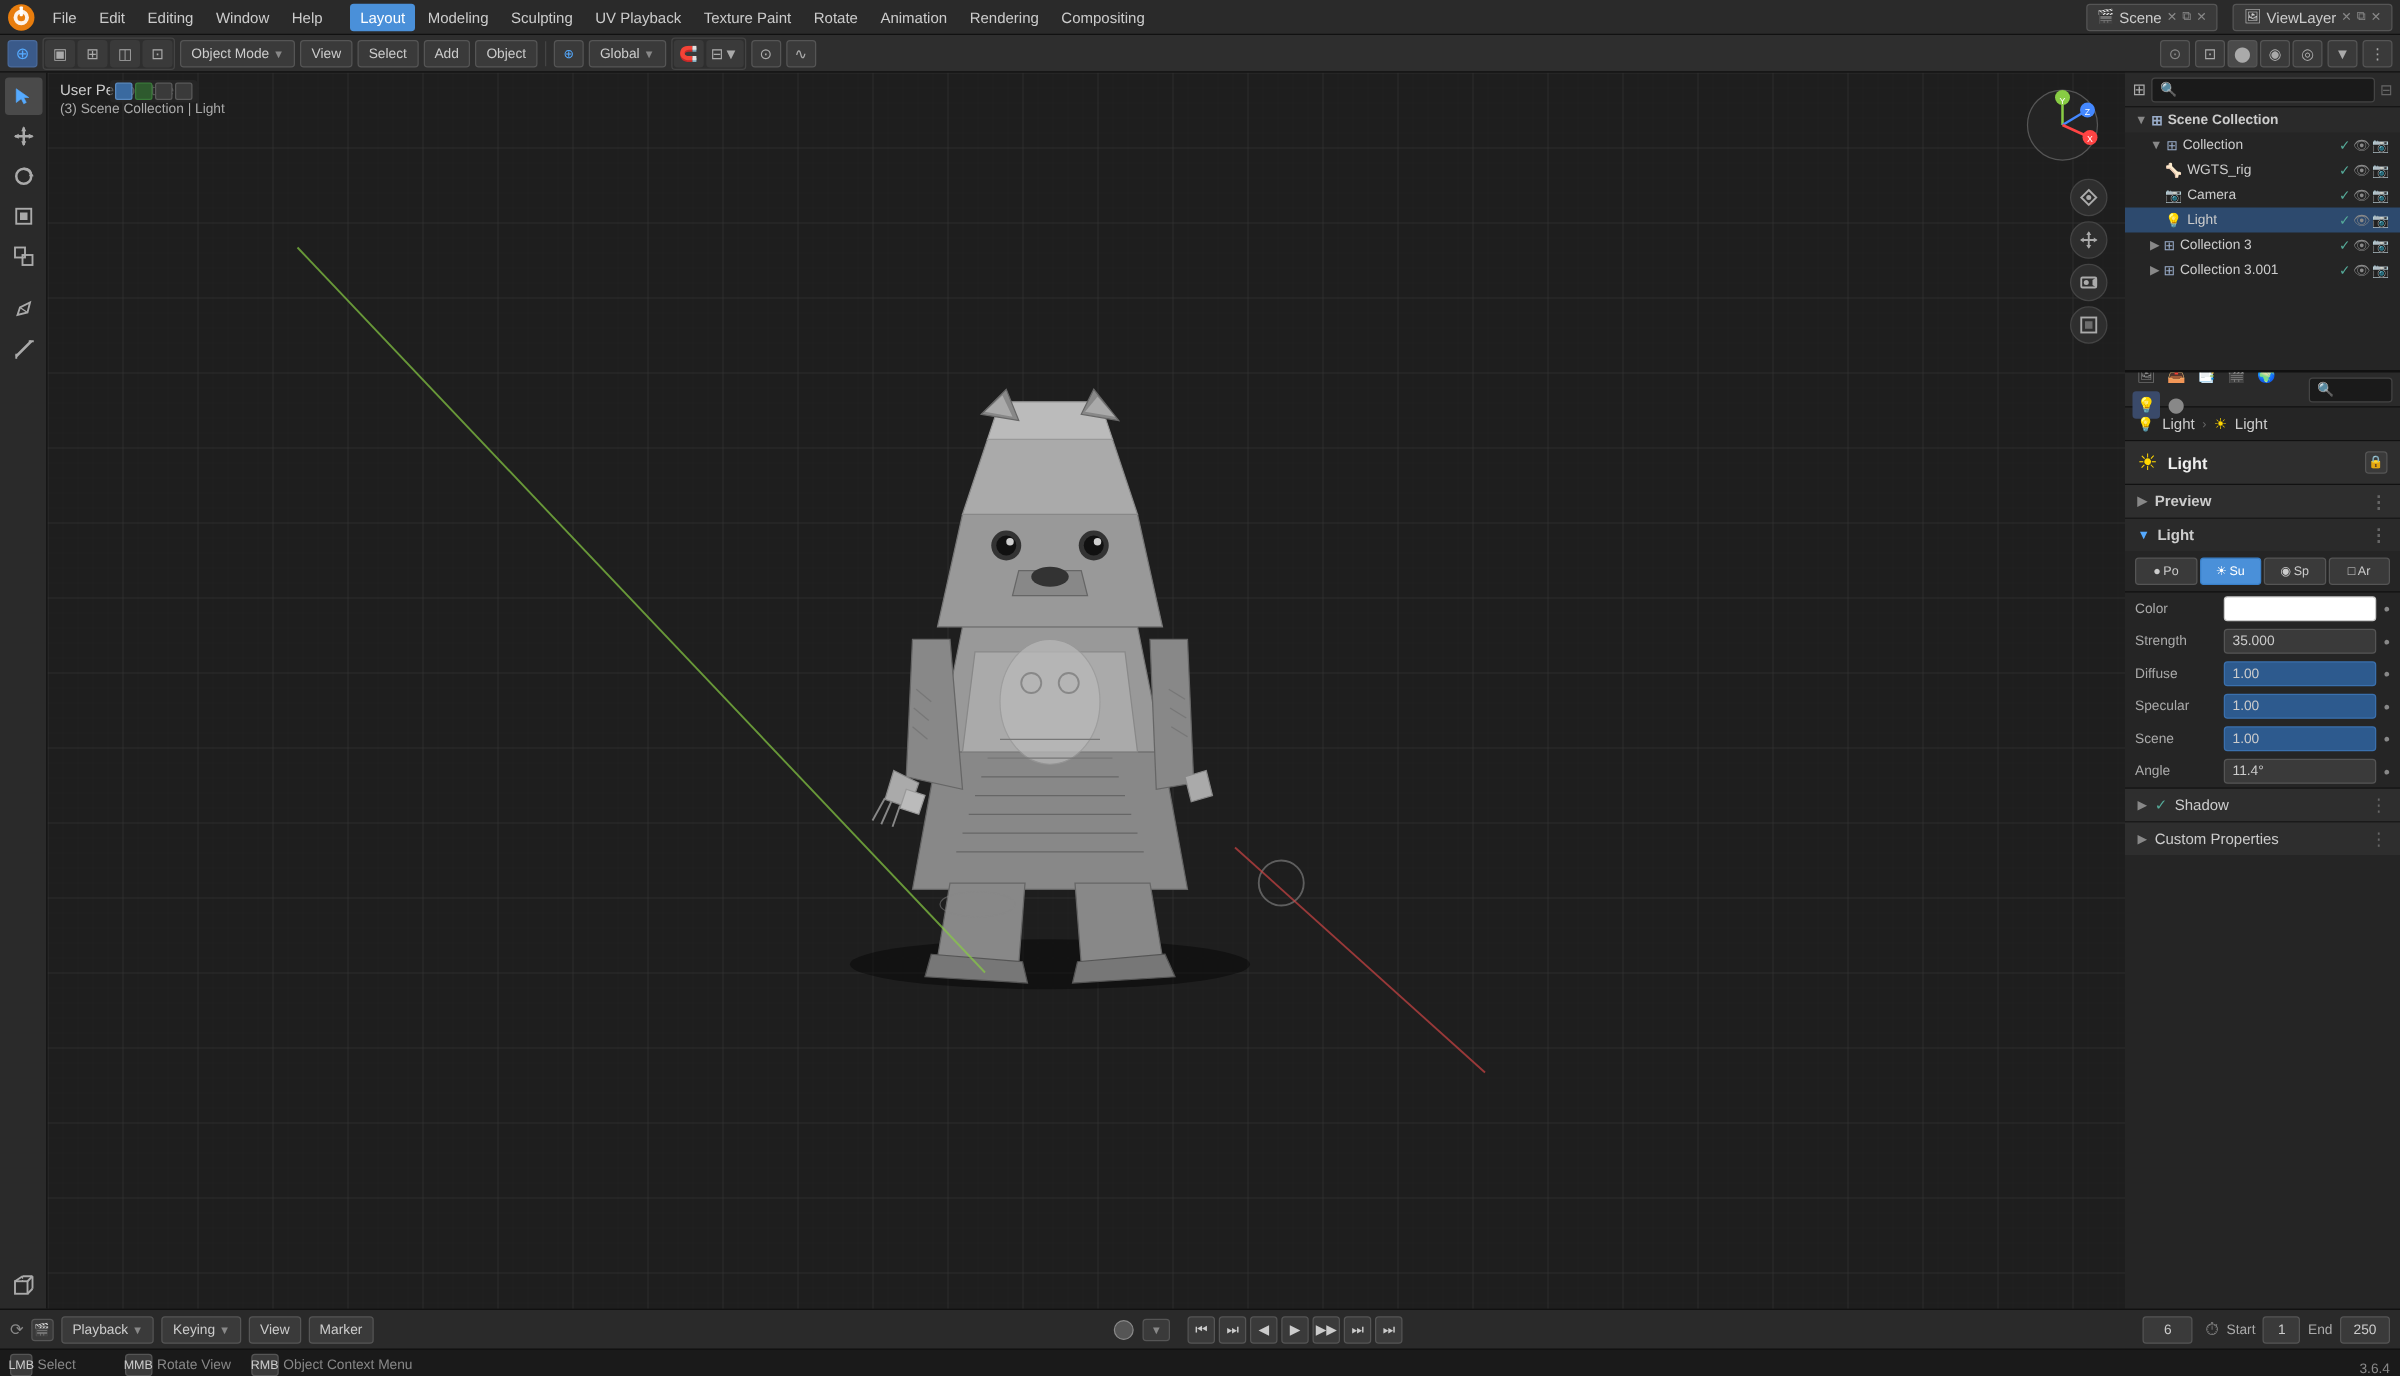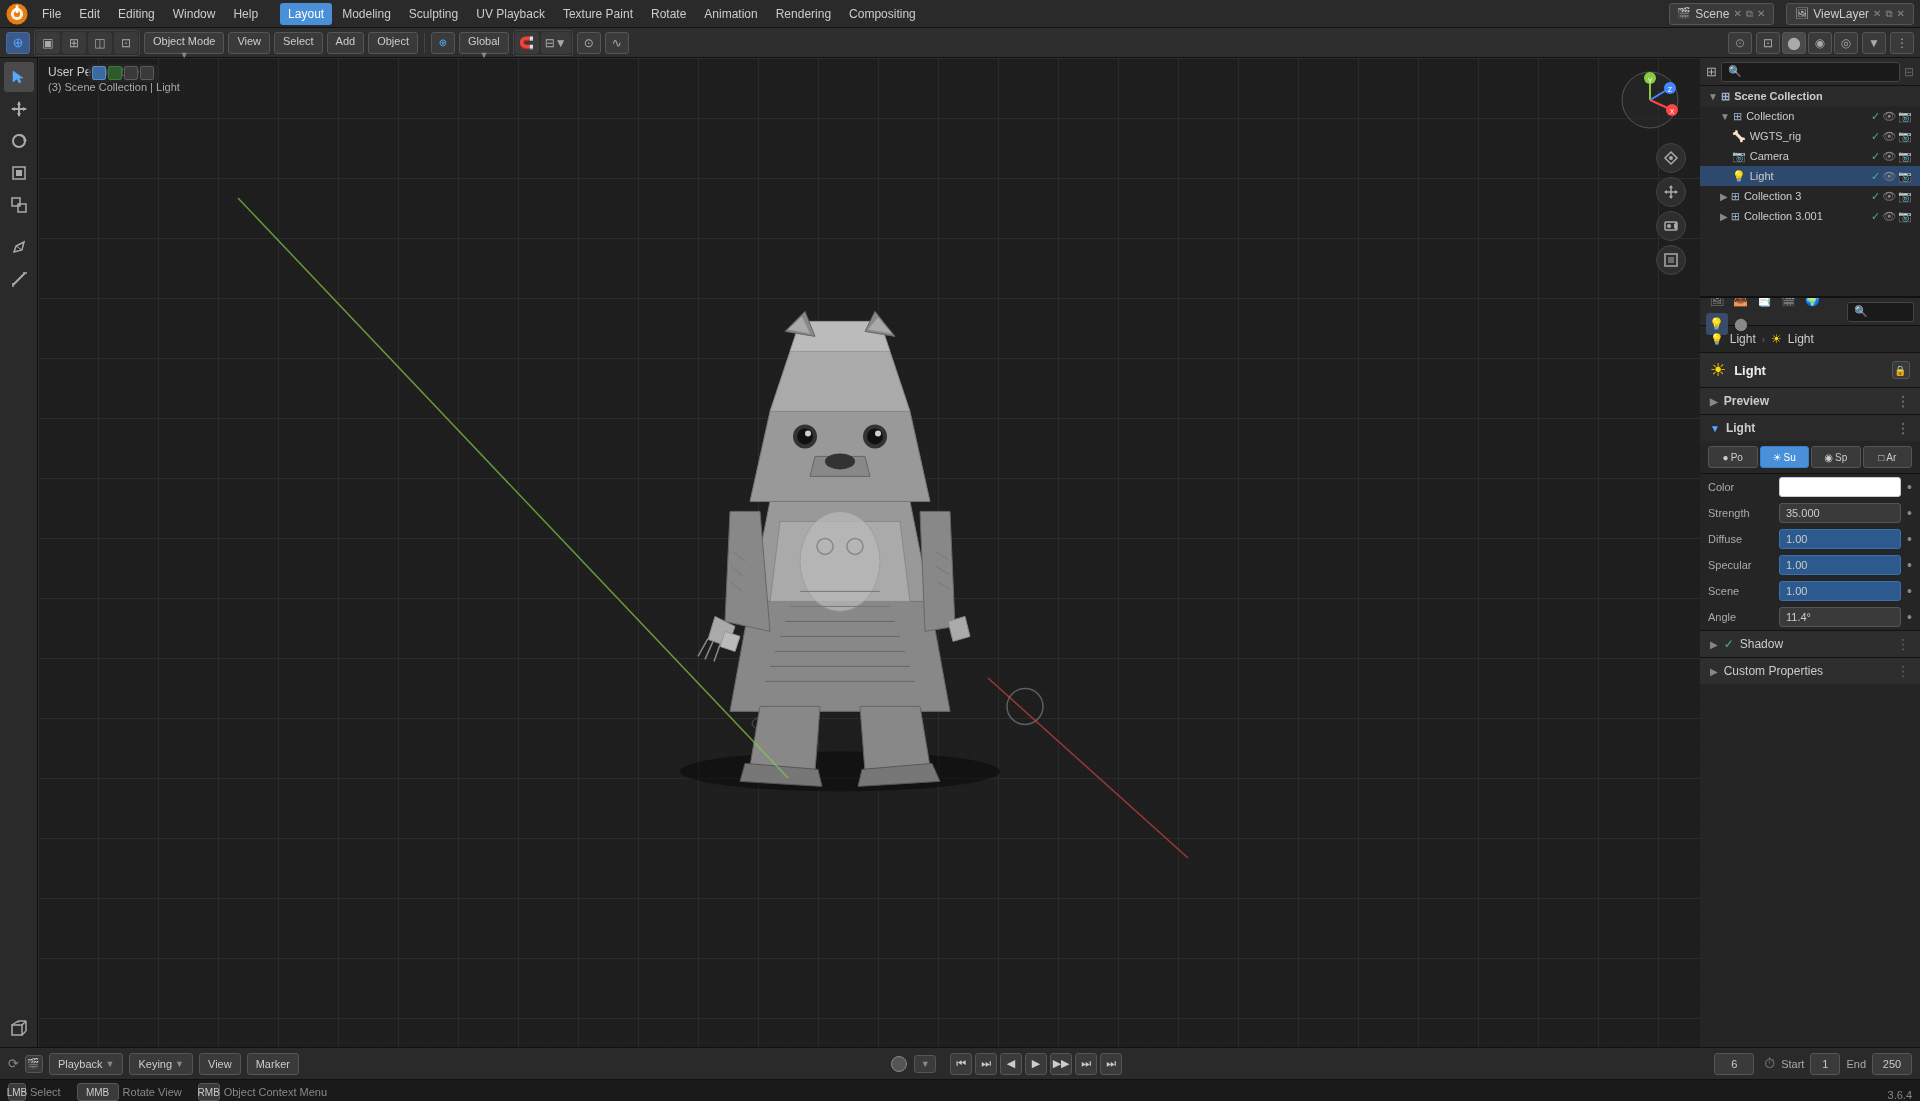--- a/index.html
+++ b/index.html
@@ -67,21 +67,20 @@
     .tb-btn {
       background: #3a3a3a;
       border: 1px solid #555;
       border-radius: 3px;
       color: #ccc;
       padding: 2px 8px;
       font-size: 11px;
       height: 22px;
       display: flex; align-items: center; gap: 3px;
       cursor: pointer;
-      flex-direction: column;
     }
     .tb-separator { width: 1px; height: 20px; background: #444; margin: 0 2px; }
     .tb-icon-btn {
       width: 24px; height: 22px;
       background: #3a3a3a;
       border: 1px solid #555;
       border-radius: 3px;
       display: flex; align-items: center; justify-content: center;
       cursor: pointer;
       color: #aaa;
@@ -1069,21 +1068,21 @@
   <span style="color:#aaa; font-size:11px;">End</span>
   <div class="frame-num" style="min-width:40px;">250</div>
 </div>
 
 <div class="status-bar">
   <div class="status-item">
     <div style="width:18px; height:18px; background:#3a3a3a; border:1px solid #555; border-radius:3px; display:flex; align-items:center; justify-content:center; font-size:10px; color:#ccc; cursor:pointer;">LMB</div>
     <span>Select</span>
   </div>
   <div class="status-item">
-    <div style="width:42px; height:18px; background:#3a3a3a; border:1px solid #555; border-radius:3px; display:flex; align-items:center; justify-content:center; font-size:10px; color:#ccc; cursor:pointer;">MMB</div>
+    <div style="width:22px; height:18px; background:#3a3a3a; border:1px solid #555; border-radius:3px; display:flex; align-items:center; justify-content:center; font-size:10px; color:#ccc; cursor:pointer;margin-left:23px;">MMB</div>
     <span>Rotate View</span>
   </div>
   <div class="status-item">
     <div style="width:22px; height:18px; background:#3a3a3a; border:1px solid #555; border-radius:3px; display:flex; align-items:center; justify-content:center; font-size:10px; color:#ccc; cursor:pointer;">RMB</div>
     <span>Object Context Menu</span>
   </div>
   <div class="bb-spacer"></div>
   <span class="version-badge">3.6.4</span>
 </div>
 

